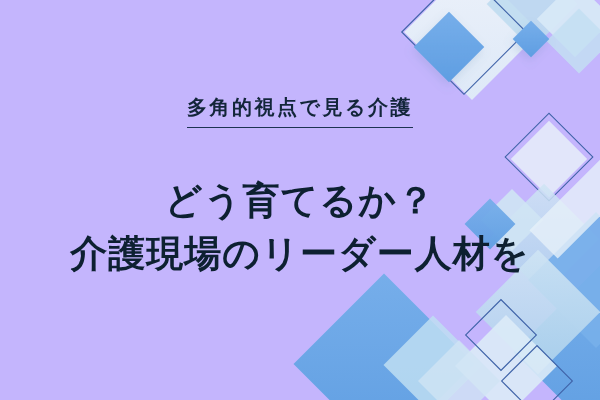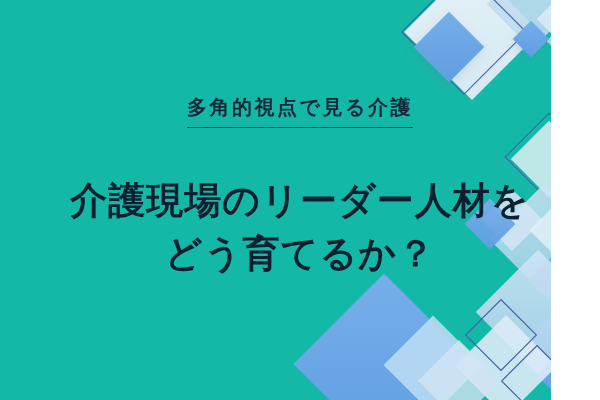--- a/index.html
+++ b/index.html
@@ -8,25 +8,24 @@
   }
   body {
     width: 600px;
     height: 400px;
     overflow: hidden;
     font-family: "Liberation Serif", "DejaVu Serif", serif;
   }
 
   #slide {
     position: relative;
-    width: 524px;
+    width: 600px;
     height: 400px;
-    background: #14b8a6;
+    background: #c4b5fd;
     overflow: hidden;
-    padding-left: 27px;
   }
 
   
   #decor {
     position: absolute;
     inset: 0;
     width: 600px;
     height: 400px;
     pointer-events: none;
   }
@@ -142,18 +141,18 @@
 
       <rect x="566" y="142" width="40" height="120" transform="rotate(45 586 202)" fill="#e6f0f9" opacity="0.8"></rect>
     </g>
   </svg>
 
   <div class="text-block">
     <div class="eyebrow-wrap">
       <div class="eyebrow">多角的視点で見る介護</div>
     </div>
     <h1 class="title">
+      <span class="title-line">どう育てるか？</span>
       <span class="title-line">介護現場のリーダー人材を</span>
-      <span class="title-line">どう育てるか？</span>
     </h1>
   </div>
 
 </div>
 
 </body></html>

